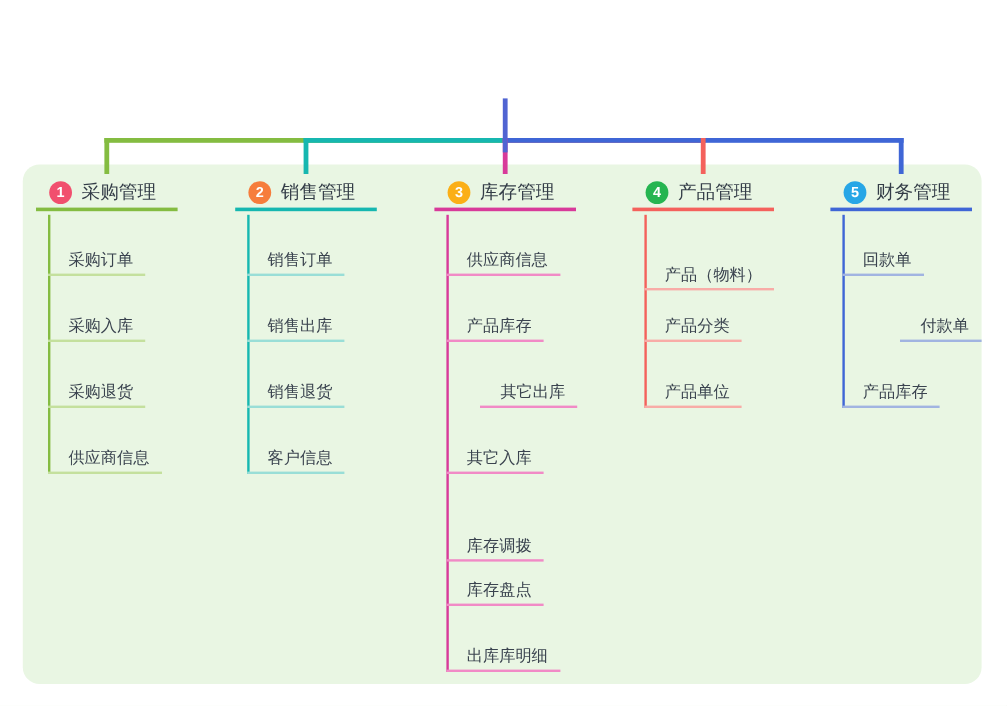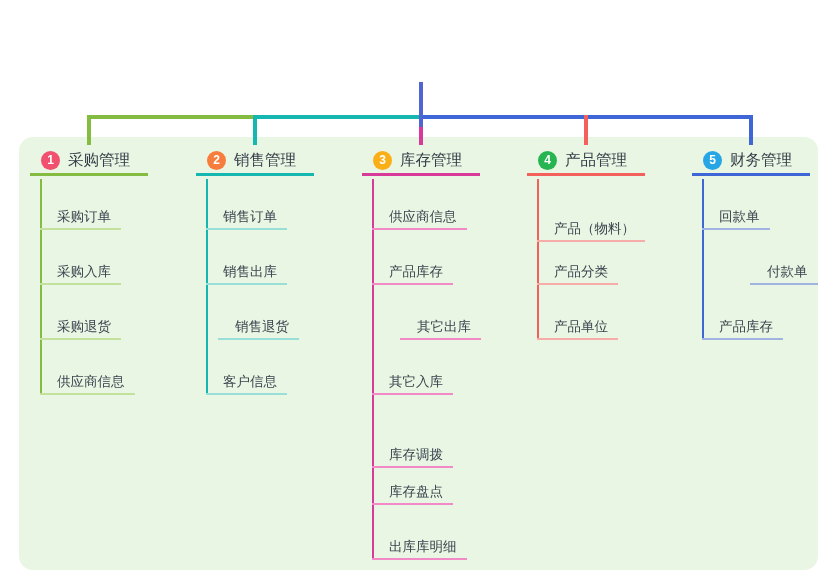--- a/index.html
+++ b/index.html
@@ -69,21 +69,21 @@
       <div class="child-node" style="left: 40px; top: 261px;"><span class="child-inner" style="border-bottom-color: rgb(196, 224, 157);">采购入库</span></div>
       <div class="child-node" style="left: 40px; top: 316px;"><span class="child-inner" style="border-bottom-color: rgb(196, 224, 157);">采购退货</span></div>
       <div class="child-node" style="left: 40px; top: 371px;"><span class="child-inner" style="border-bottom-color: rgb(196, 224, 157);">供应商信息</span></div>
       <div class="branch-title" style="left: 196px; border-bottom-color: rgb(22, 183, 176);">
         <span class="badge" style="background: rgb(246, 125, 60);">2</span>
         <span class="branch-label">销售管理</span>
       </div>
       <div class="trunk" style="left: 206px; height: 216px; background: rgb(22, 183, 176);"></div>
       <div class="child-node" style="left: 206px; top: 206px;"><span class="child-inner" style="border-bottom-color: rgb(153, 222, 215);">销售订单</span></div>
       <div class="child-node" style="left: 206px; top: 261px;"><span class="child-inner" style="border-bottom-color: rgb(153, 222, 215);">销售出库</span></div>
-      <div class="child-node" style="left: 206px; top: 316px; padding-left: 12px;"><span class="child-inner" style="border-bottom-color: rgb(153, 222, 215);">销售退货</span></div>
+      <div class="child-node" style="left: 206px; top: 316px;"><span class="child-inner" style="border-bottom-color: rgb(153, 222, 215);">销售退货</span></div>
       <div class="child-node" style="left: 206px; top: 371px;"><span class="child-inner" style="border-bottom-color: rgb(153, 222, 215);">客户信息</span></div>
       <div class="branch-title" style="left: 362px; border-bottom-color: rgb(216, 58, 154);">
         <span class="badge" style="background: rgb(251, 175, 23);">3</span>
         <span class="branch-label">库存管理</span>
       </div>
       <div class="trunk" style="left: 372px; height: 381px; background: rgb(216, 58, 154);"></div>
       <div class="child-node" style="left: 372px; top: 206px;"><span class="child-inner" style="border-bottom-color: rgb(241, 138, 198);">供应商信息</span></div>
       <div class="child-node" style="left: 372px; top: 261px;"><span class="child-inner" style="border-bottom-color: rgb(241, 138, 198);">产品库存</span></div>
       <div class="child-node" style="left: 372px; top: 316px;"><span class="child-inner" style="border-bottom-color: rgb(241, 138, 198); margin-left: 28px;">其它出库</span></div>
       <div class="child-node" style="left: 372px; top: 371px;"><span class="child-inner" style="border-bottom-color: rgb(241, 138, 198);">其它入库</span></div>

